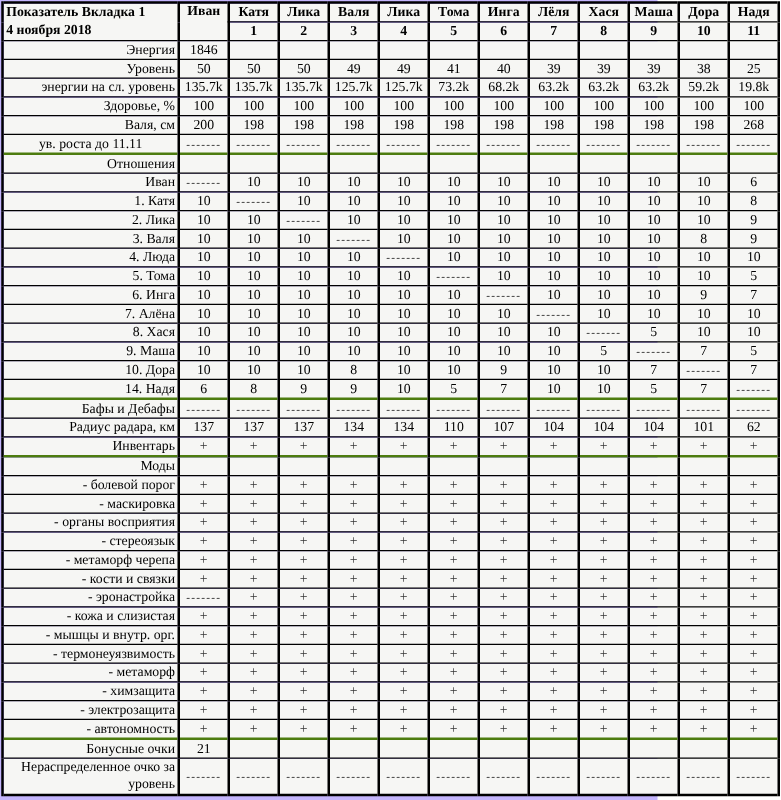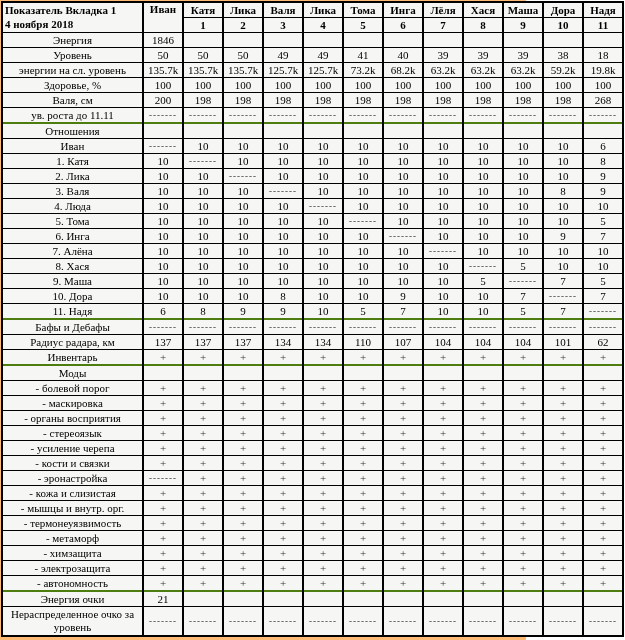--- a/index.html
+++ b/index.html
@@ -1,30 +1,30 @@
 <!DOCTYPE html>
 <html><head>
 <meta charset="utf-8">
 <style>
   html,body{margin:0;padding:0;background:#ffffff;}
-  .sheet{width:526px;min-height:640px;box-sizing:border-box;background:#fdba74;padding:1px;}
+  .sheet{width:526px;min-height:640px;box-sizing:border-box;background:#c4b5fd;padding:1px;}
   table{border-collapse:collapse;table-layout:fixed;width:623px;
         font-family:"Liberation Serif","DejaVu Serif",serif;
         font-size:11px;color:#000;}
   table{border:2px solid #000;}
   col.label-col{width:141px;}
   col.data-col{width:40px;}
   th,td{border-left:2px solid #000;border-right:2px solid #000;
         border-top:1px solid #000;border-bottom:1px solid #000;
         background:#f6f6f4;padding:0 2px;height:14px;line-height:13px;
         overflow:hidden;white-space:nowrap;}
   thead th{font-weight:bold;text-align:center;height:14px;}
   thead th.corner{text-align:left;vertical-align:top;white-space:normal;line-height:14px;}
   thead th.name-ivan{vertical-align:top;}
-  tbody th.label{font-weight:normal;text-align:center;}
+  tbody th.label{font-weight:normal;text-align:right;}
   tbody th.label.right{text-align:center;}
   tbody td{text-align:center;}
   tr.sec th, tr.sec td{border-top:2px solid #4d7c0f;}
   tr.tall th, tr.tall td{height:28px;white-space:normal;line-height:13px;}
   td.plus{color:#333;}
   td.dash{color:#222;font-size:9px;letter-spacing:1px;}
   .title-line b{font-weight:bold;}
 </style>
 </head>
 <body>
@@ -101,21 +101,21 @@
           <td>50</td>
           <td>50</td>
           <td>49</td>
           <td>49</td>
           <td>41</td>
           <td>40</td>
           <td>39</td>
           <td>39</td>
           <td>39</td>
           <td>38</td>
-          <td>18</td>
+          <td>25</td>
         </tr>
         <tr>
           <th class="label">энергии на сл. уровень</th>
           <td>135.7k</td>
           <td>135.7k</td>
           <td>135.7k</td>
           <td>125.7k</td>
           <td>125.7k</td>
           <td>73.2k</td>
           <td>68.2k</td>
@@ -344,21 +344,21 @@
           <td>10</td>
           <td>10</td>
           <td>9</td>
           <td>10</td>
           <td>10</td>
           <td>7</td>
           <td class="dash">-------</td>
           <td>7</td>
         </tr>
         <tr>
-          <th class="label">11. Надя</th>
+          <th class="label">14. Надя</th>
           <td>6</td>
           <td>8</td>
           <td>9</td>
           <td>9</td>
           <td>10</td>
           <td>5</td>
           <td>7</td>
           <td>10</td>
           <td>10</td>
           <td>5</td>
@@ -479,21 +479,21 @@
           <td class="plus">+</td>
           <td class="plus">+</td>
           <td class="plus">+</td>
           <td class="plus">+</td>
           <td class="plus">+</td>
           <td class="plus">+</td>
           <td class="plus">+</td>
           <td class="plus">+</td>
         </tr>
         <tr>
-          <th class="label">- усиление черепа</th>
+          <th class="label">- метаморф черепа</th>
           <td class="plus">+</td>
           <td class="plus">+</td>
           <td class="plus">+</td>
           <td class="plus">+</td>
           <td class="plus">+</td>
           <td class="plus">+</td>
           <td class="plus">+</td>
           <td class="plus">+</td>
           <td class="plus">+</td>
           <td class="plus">+</td>
@@ -629,21 +629,21 @@
           <td class="plus">+</td>
           <td class="plus">+</td>
           <td class="plus">+</td>
           <td class="plus">+</td>
           <td class="plus">+</td>
           <td class="plus">+</td>
           <td class="plus">+</td>
           <td class="plus">+</td>
         </tr>
         <tr class="sec">
-          <th class="label">Энергия очки</th>
+          <th class="label">Бонусные очки</th>
           <td>21</td>
           <td></td>
           <td></td>
           <td></td>
           <td></td>
           <td></td>
           <td></td>
           <td></td>
           <td></td>
           <td></td>

